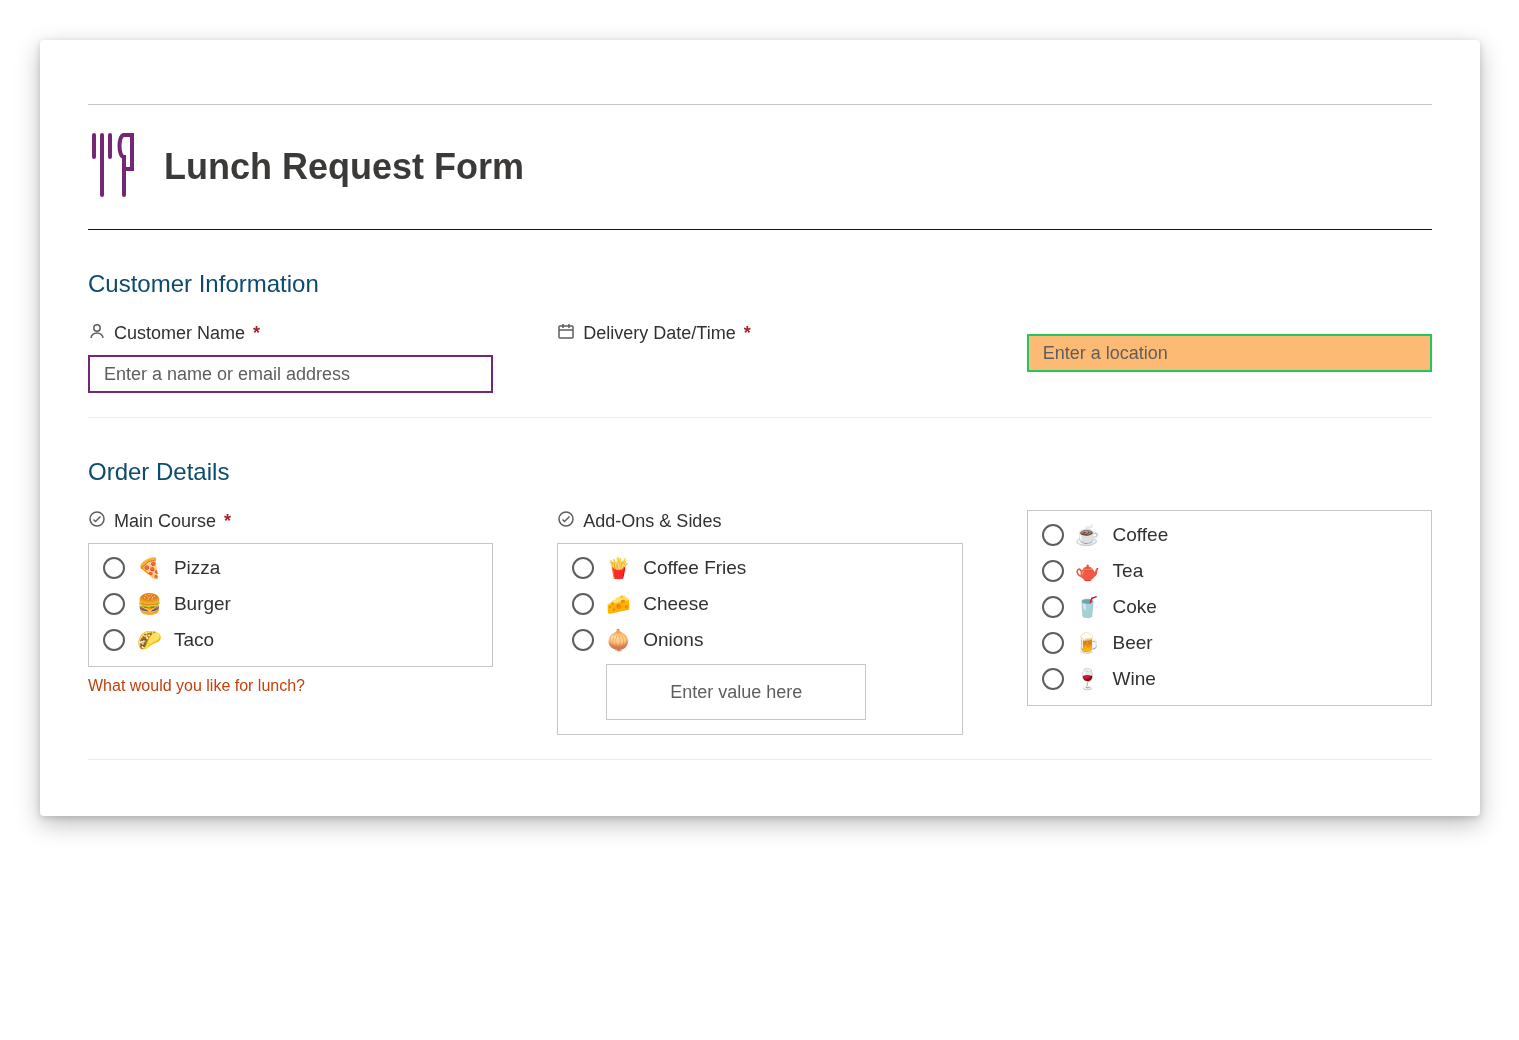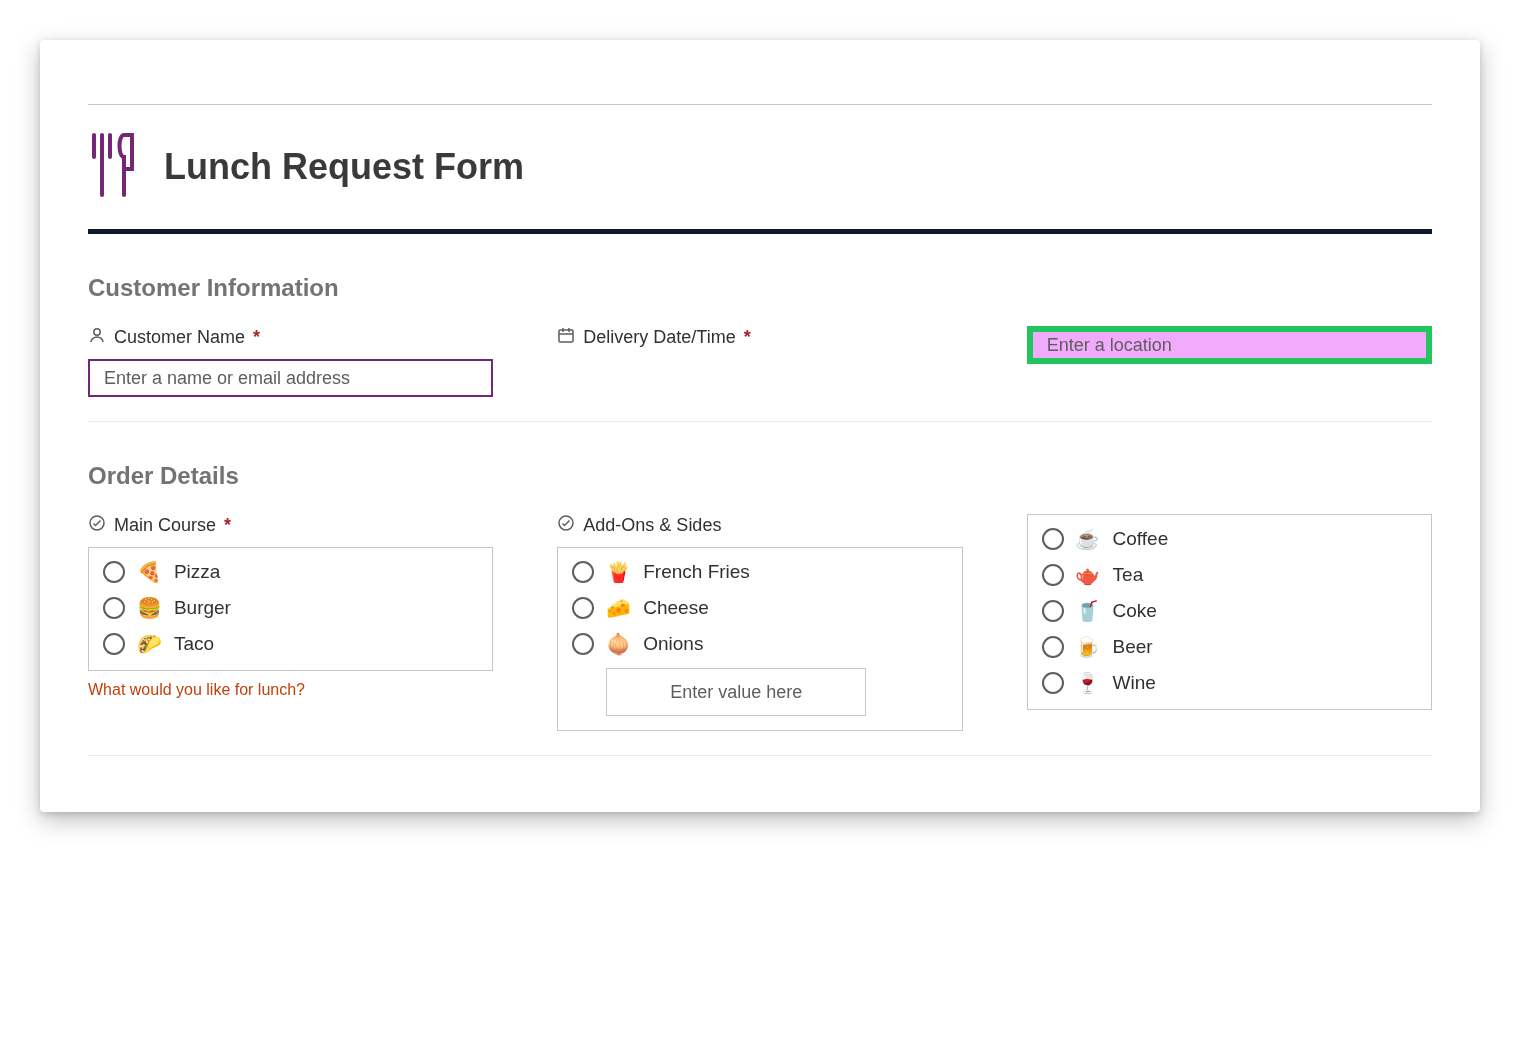--- a/index.html
+++ b/index.html
@@ -17,35 +17,35 @@
     border-radius: 4px;
     box-shadow: 0 8px 24px rgba(0,0,0,0.25), 0 2px 6px rgba(0,0,0,0.15);
     padding: 40px 48px 56px 48px;
     position: relative;
   }
   .form-title-bar {
     display: flex;
     align-items: center;
     gap: 24px;
     padding-bottom: 28px;
-    border-bottom: 5px solid #0f172a;
+    border-bottom: 1px solid #0f172a;
     border-top: 1px solid #c8c6c4;
     padding-top: 28px;
     margin-top: 24px;
   }
   .form-title {
     font-size: 36px;
     font-weight: 600;
     color: #3b3a39;
   }
   .logo-icon { flex: 0 0 auto; }
   .section-header {
     font-size: 24px;
-    font-weight: 700;
-    color: #737373;
+    font-weight: 400;
+    color: #0c4a6e;
     margin-top: 40px;
     margin-bottom: 24px;
   }
   .row {
     display: grid;
     grid-template-columns: repeat(3, 1fr);
     gap: 64px;
     align-items: start;
   }
   .field {
@@ -70,22 +70,23 @@
     padding: 0 14px;
     outline: none;
     font-family: inherit;
   }
   .text-input::placeholder { color: #605e5c; }
   .text-input.error {
     border: 2px solid #742774;
     background: #ffffff;
   }
   .text-input.loc {
-    border: 6px solid #22c55e;
-    background: #f0abfc;
+    border: 2px solid #22c55e;
+    background: #fdba74;
+    margin-top: 12px;
   }
   .err-msg {
     color: #a4262c;
     font-size: 16px;
     margin-top: 8px;
   }
   .divider {
     border-top: 1px solid #edebe9;
     margin-top: 24px;
   }
@@ -112,21 +113,21 @@
     flex: 0 0 auto;
   }
   .choice-emoji { font-size: 20px; }
   .helper-text {
     font-size: 16px;
     color: #c2410c;
     margin-top: 10px;
   }
   .own-value-input {
     margin-left: 34px;
-    height: 48px;
+    height: 56px;
     border: 1px solid #c8c6c4;
     background: #ffffff;
     text-align: center;
     font-size: 18px;
     color: #605e5c;
     font-family: inherit;
     outline: none;
     width: 260px;
   }
   .own-value-input::placeholder { color: #605e5c; }
@@ -234,21 +235,21 @@
               <circle cx="9" cy="9" r="7" fill="none" stroke="#605e5c" stroke-width="1.5"></circle>
               <path d="M5.5 9.5l2 2 5-5" fill="none" stroke="#605e5c" stroke-width="1.5"></path>
             </svg>
         </span>
         <span>Add-Ons &amp; Sides</span>
       </div>
       <div class="choice-box">
         <div class="choice-item">
           <span class="radio"></span>
           <span class="choice-emoji">🍟</span>
-          <span>French Fries</span>
+          <span>Coffee Fries</span>
         </div>
         <div class="choice-item">
           <span class="radio"></span>
           <span class="choice-emoji">🧀</span>
           <span>Cheese</span>
         </div>
         <div class="choice-item">
           <span class="radio"></span>
           <span class="choice-emoji">🧅</span>
           <span>Onions</span>

